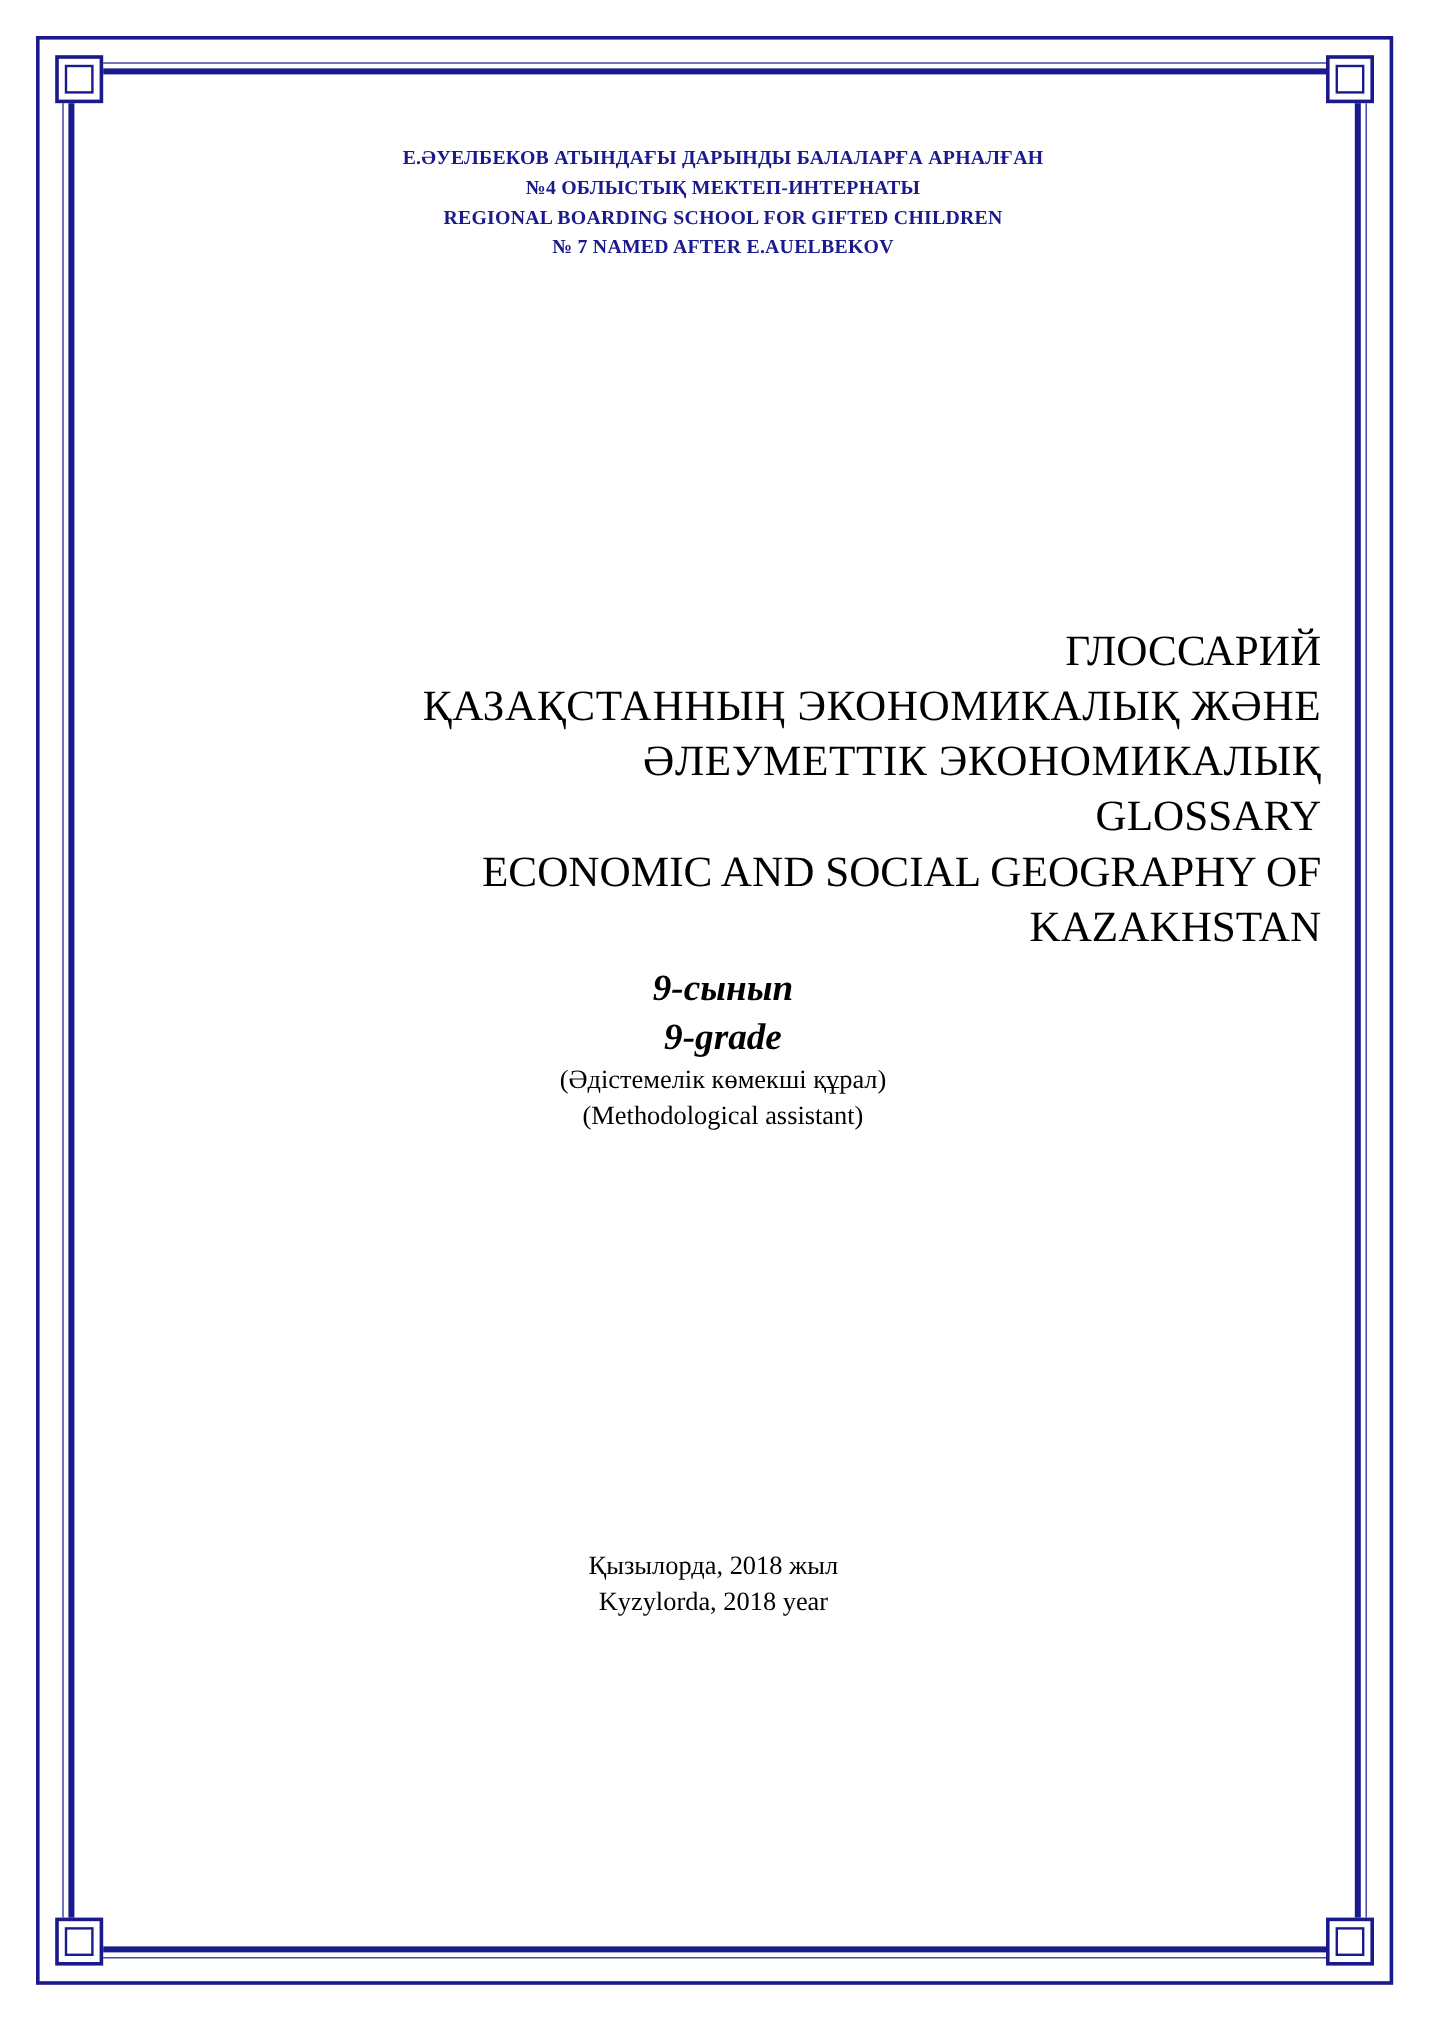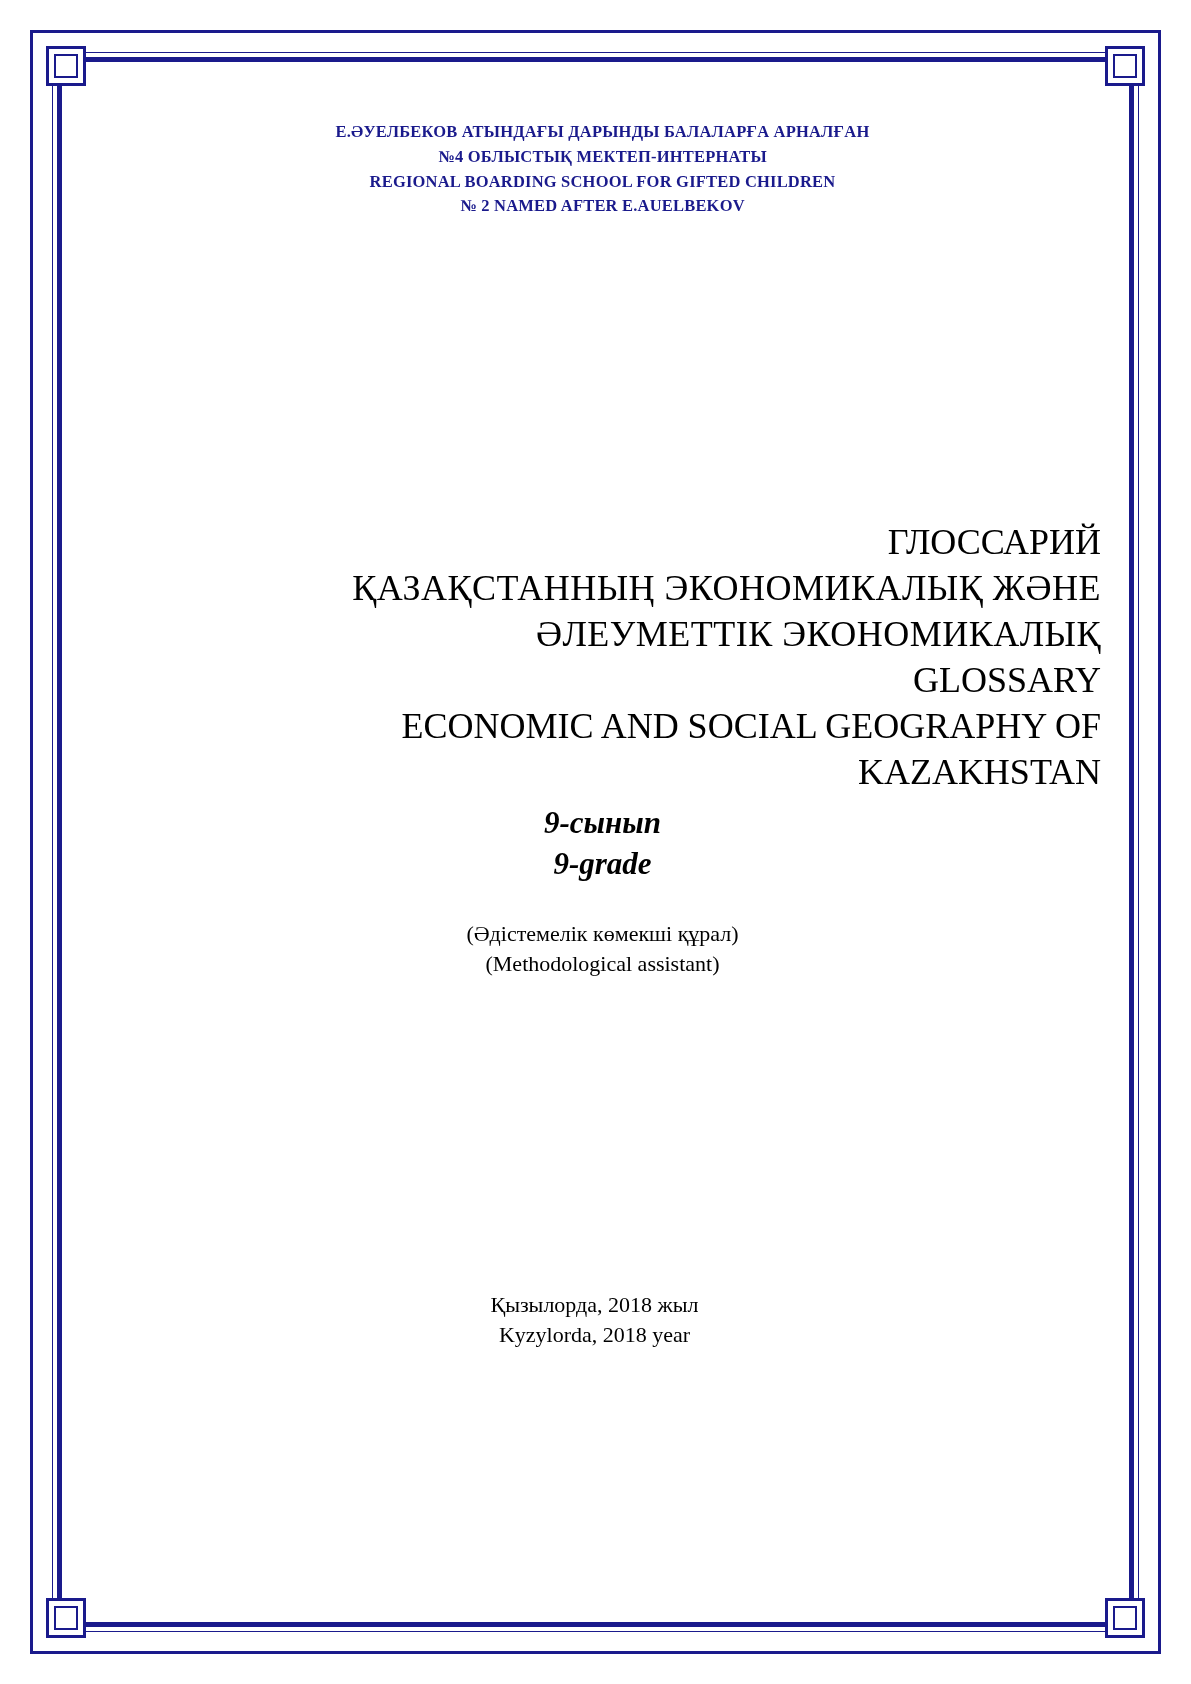--- a/index.html
+++ b/index.html
@@ -105,21 +105,20 @@
 
   .grade-block {
     margin-top: 8px;
     font-weight: bold;
     font-style: italic;
     font-size: 31px;
     line-height: 1.32;
   }
 
   .subtitle-block {
-    margin-top: 34px;
     font-size: 22px;
     line-height: 1.35;
   }
 
   .place-block {
     position: absolute;
     left: 88px;
     right: 90px;
     top: 1290px;
     text-align: center;
@@ -140,21 +139,21 @@
   <div class="corner tr"></div>
   <div class="corner bl"></div>
   <div class="corner br"></div>
 
   <div class="content">
 
     <div class="school-header">
       <div>Е.ӘУЕЛБЕКОВ  АТЫНДАҒЫ ДАРЫНДЫ БАЛАЛАРҒА АРНАЛҒАН</div>
       <div>№4  ОБЛЫСТЫҚ МЕКТЕП-ИНТЕРНАТЫ</div>
       <div>REGIONAL BOARDING SCHOOL FOR GIFTED CHILDREN</div>
-      <div>№ 2 NAMED AFTER E.AUELBEKOV</div>
+      <div>№ 7 NAMED AFTER E.AUELBEKOV</div>
     </div>
 
     <div class="title-block">
       <div class="t-line">ГЛОССАРИЙ</div>
       <div class="t-line t-wide">ҚАЗАҚСТАННЫҢ  ЭКОНОМИКАЛЫҚ  ЖӘНЕ</div>
       <div class="t-line t-wide">ӘЛЕУМЕТТІК  ЭКОНОМИКАЛЫҚ</div>
       <div class="t-line">GLOSSARY</div>
       <div class="t-line">ECONOMIC AND SOCIAL GEOGRAPHY OF</div>
       <div class="t-line">KAZAKHSTAN</div>
     </div>

